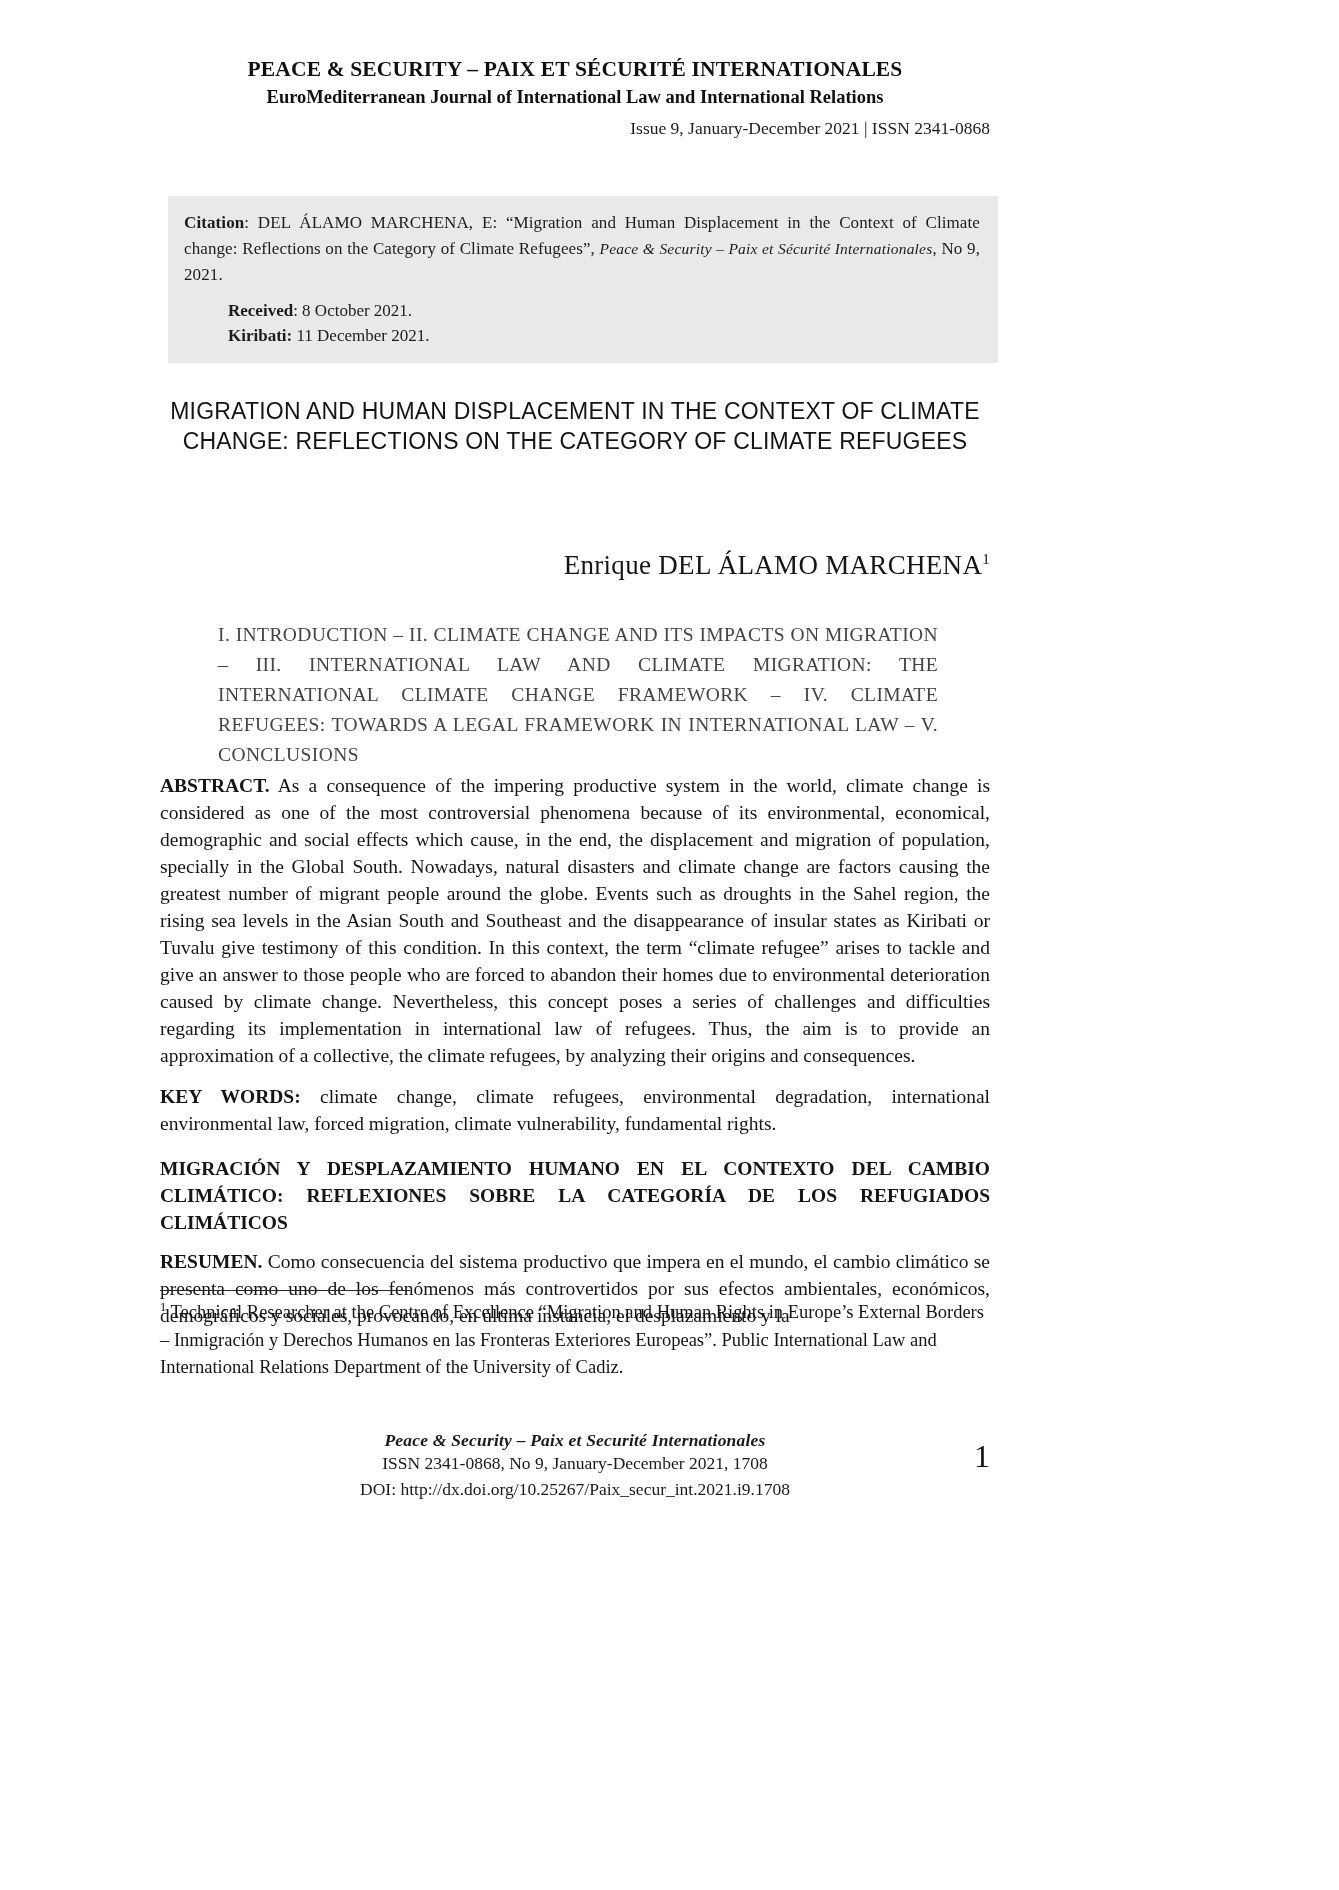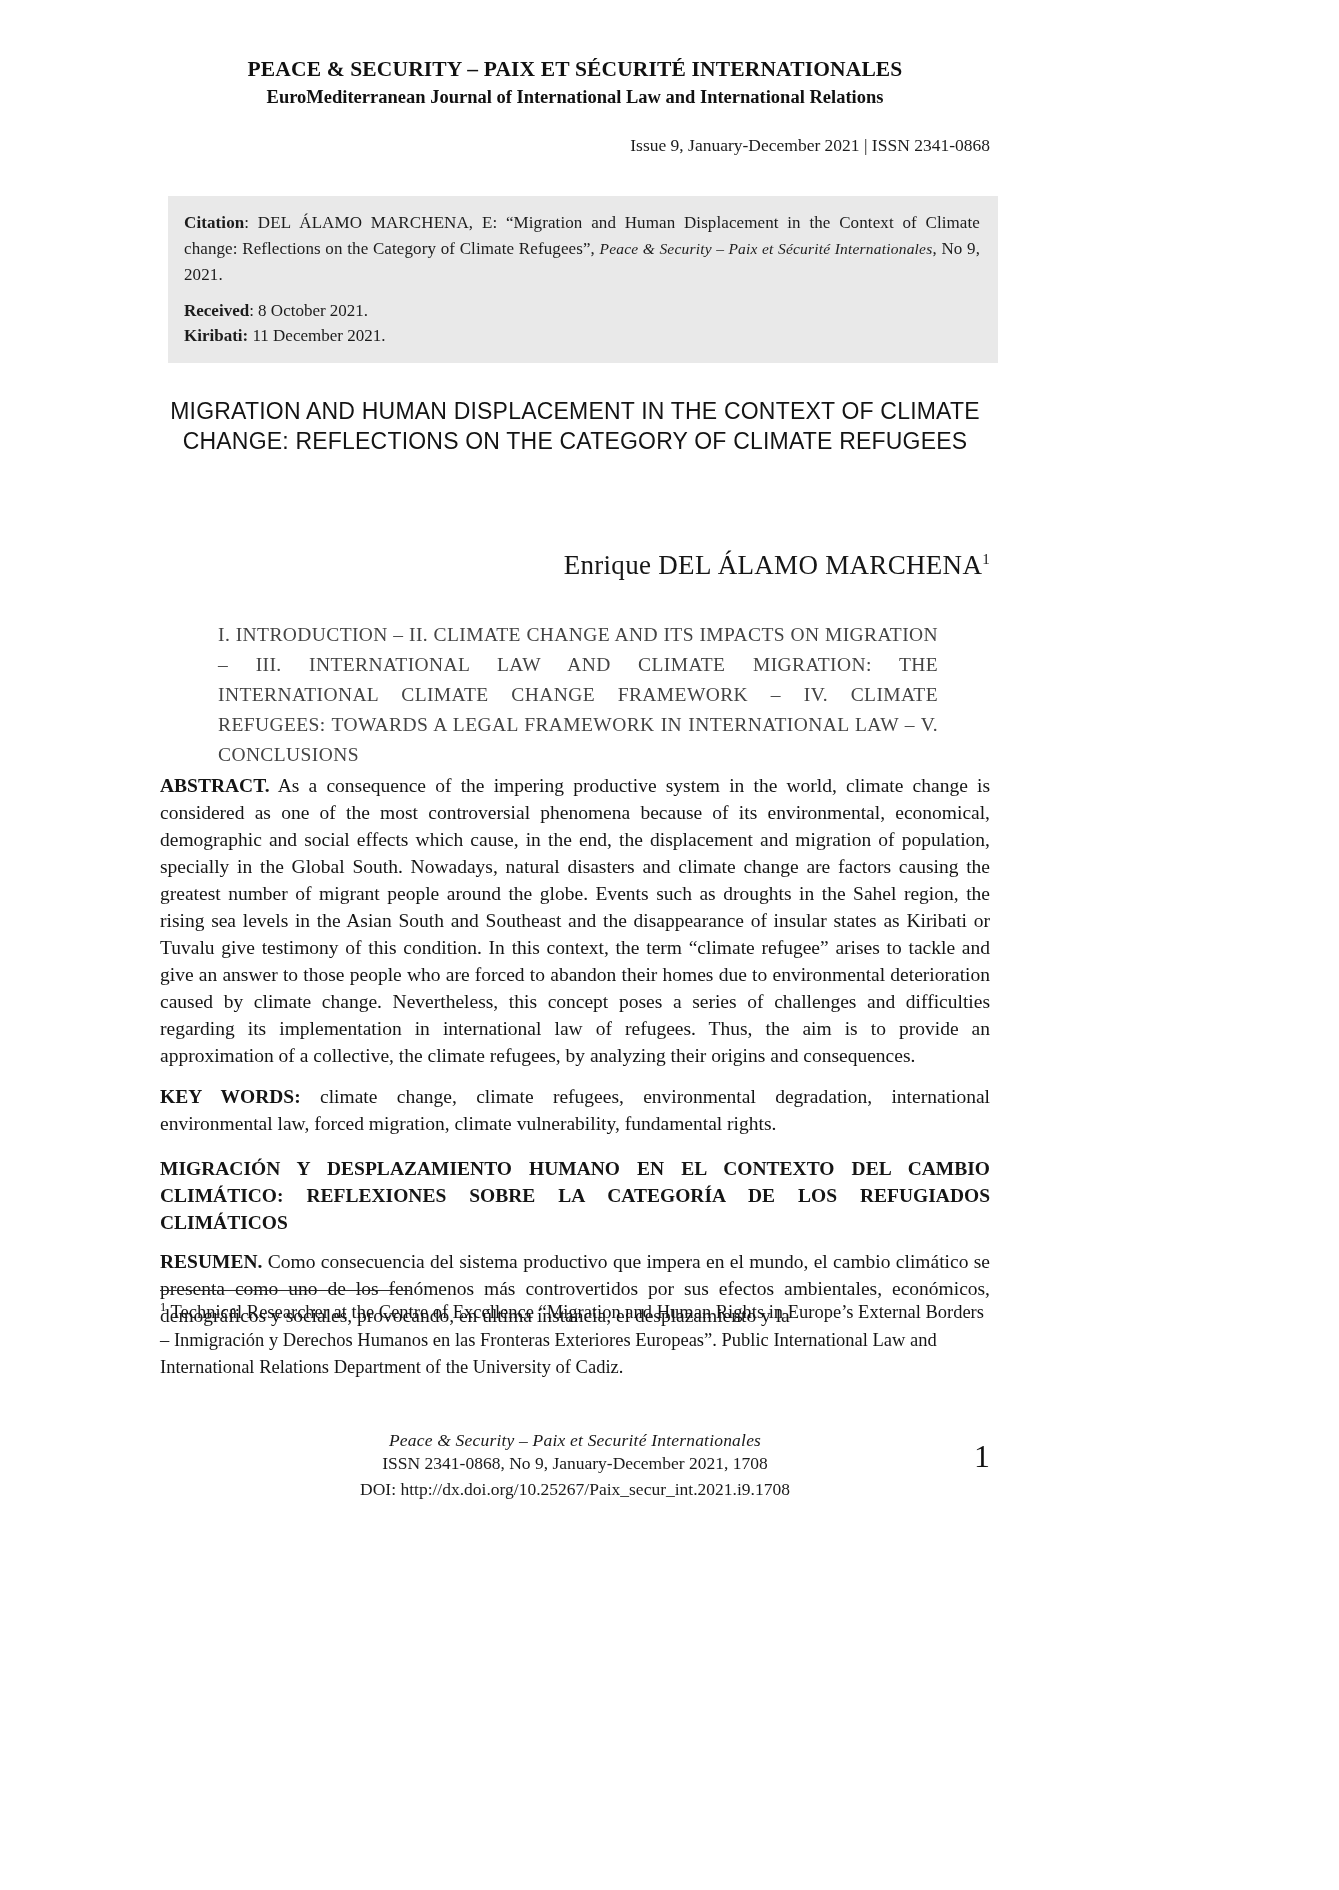--- a/index.html
+++ b/index.html
@@ -51,21 +51,21 @@
     margin-top: 2px;
   }
   .mast-issue, .mast-doi {
     font-family: "Liberation Serif", serif;
     font-weight: normal;
     font-size: 17.5px;
     line-height: 1.5;
     text-align: right;
     color: #1d1d1d;
   }
-  .mast-issue { margin-top: 21px; font-family: Liberation Serif, serif; }
+  .mast-issue { margin-top: 4px; font-family: Liberation Serif, serif; }
 
   
   .citation-box {
     position: absolute;
     left: 168px;
     top: 196px;
     width: 830px;
     background: #e9e9e9;
     padding: 14px 18px 14px 16px;
     box-sizing: border-box;
@@ -83,21 +83,21 @@
     font-style: italic;
     font-size: 15.5px;
     letter-spacing: 0.2px;
   }
   .meta-line {
     font-family: "Liberation Serif", serif;
     font-size: 17px;
     line-height: 1.45;
     color: #1c1c1c;
   }
-  .meta-line b { font-weight: bold; }
+  .meta-line b { font-weight: bold; margin-left: 44px; }
   .meta-received { margin-top: 12px; }
 
   
   .doc-title {
     position: absolute;
     left: 160px;
     top: 382px;
     width: 830px;
     font-family: "Liberation Sans", sans-serif;
     font-weight: normal;
@@ -192,20 +192,21 @@
     top: 1430px;
     width: 830px;
     text-align: center;
   }
   .footer-journal {
     font-family: "Liberation Serif", serif;
     font-style: italic;
     font-size: 17.5px;
     color: #1a1a1a;
     letter-spacing: 0.2px;
+    font-weight: bold;
   }
   .footer-issn, .footer-doi {
     font-family: "Liberation Serif", serif;
     font-size: 17.5px;
     color: #1a1a1a;
     line-height: 1.48;
   }
   .page-number {
     position: absolute;
     left: 930px;

